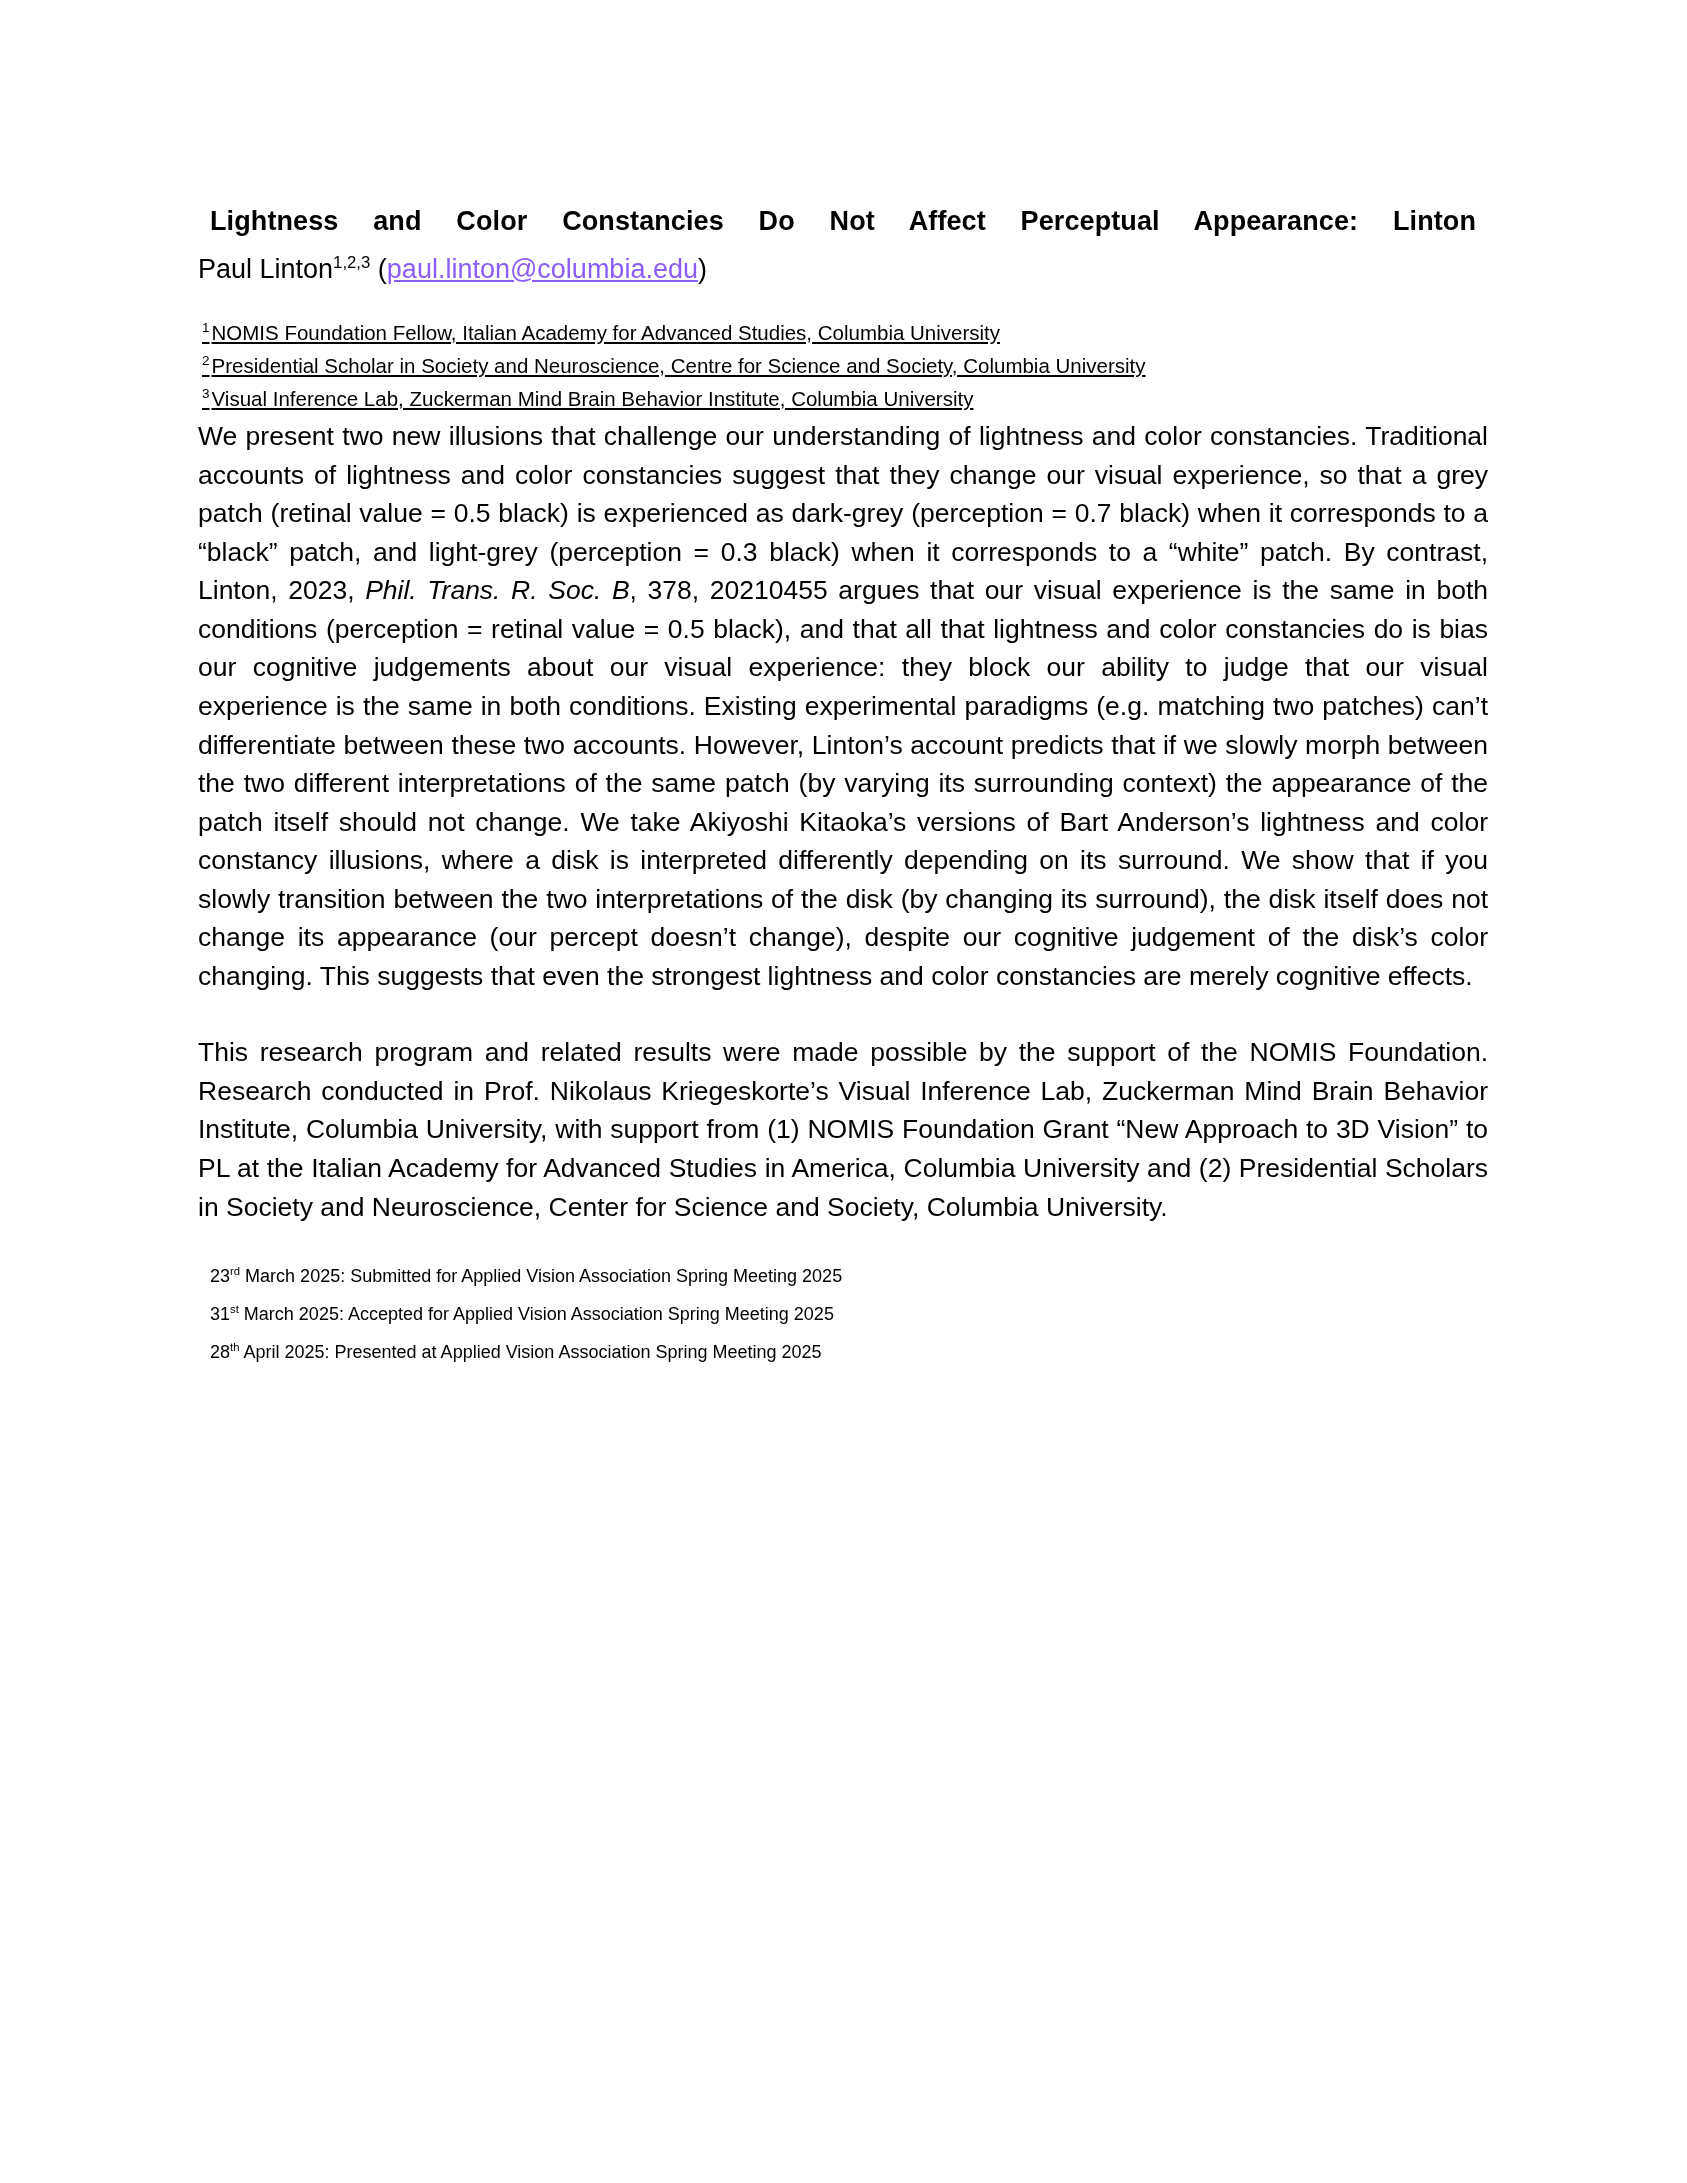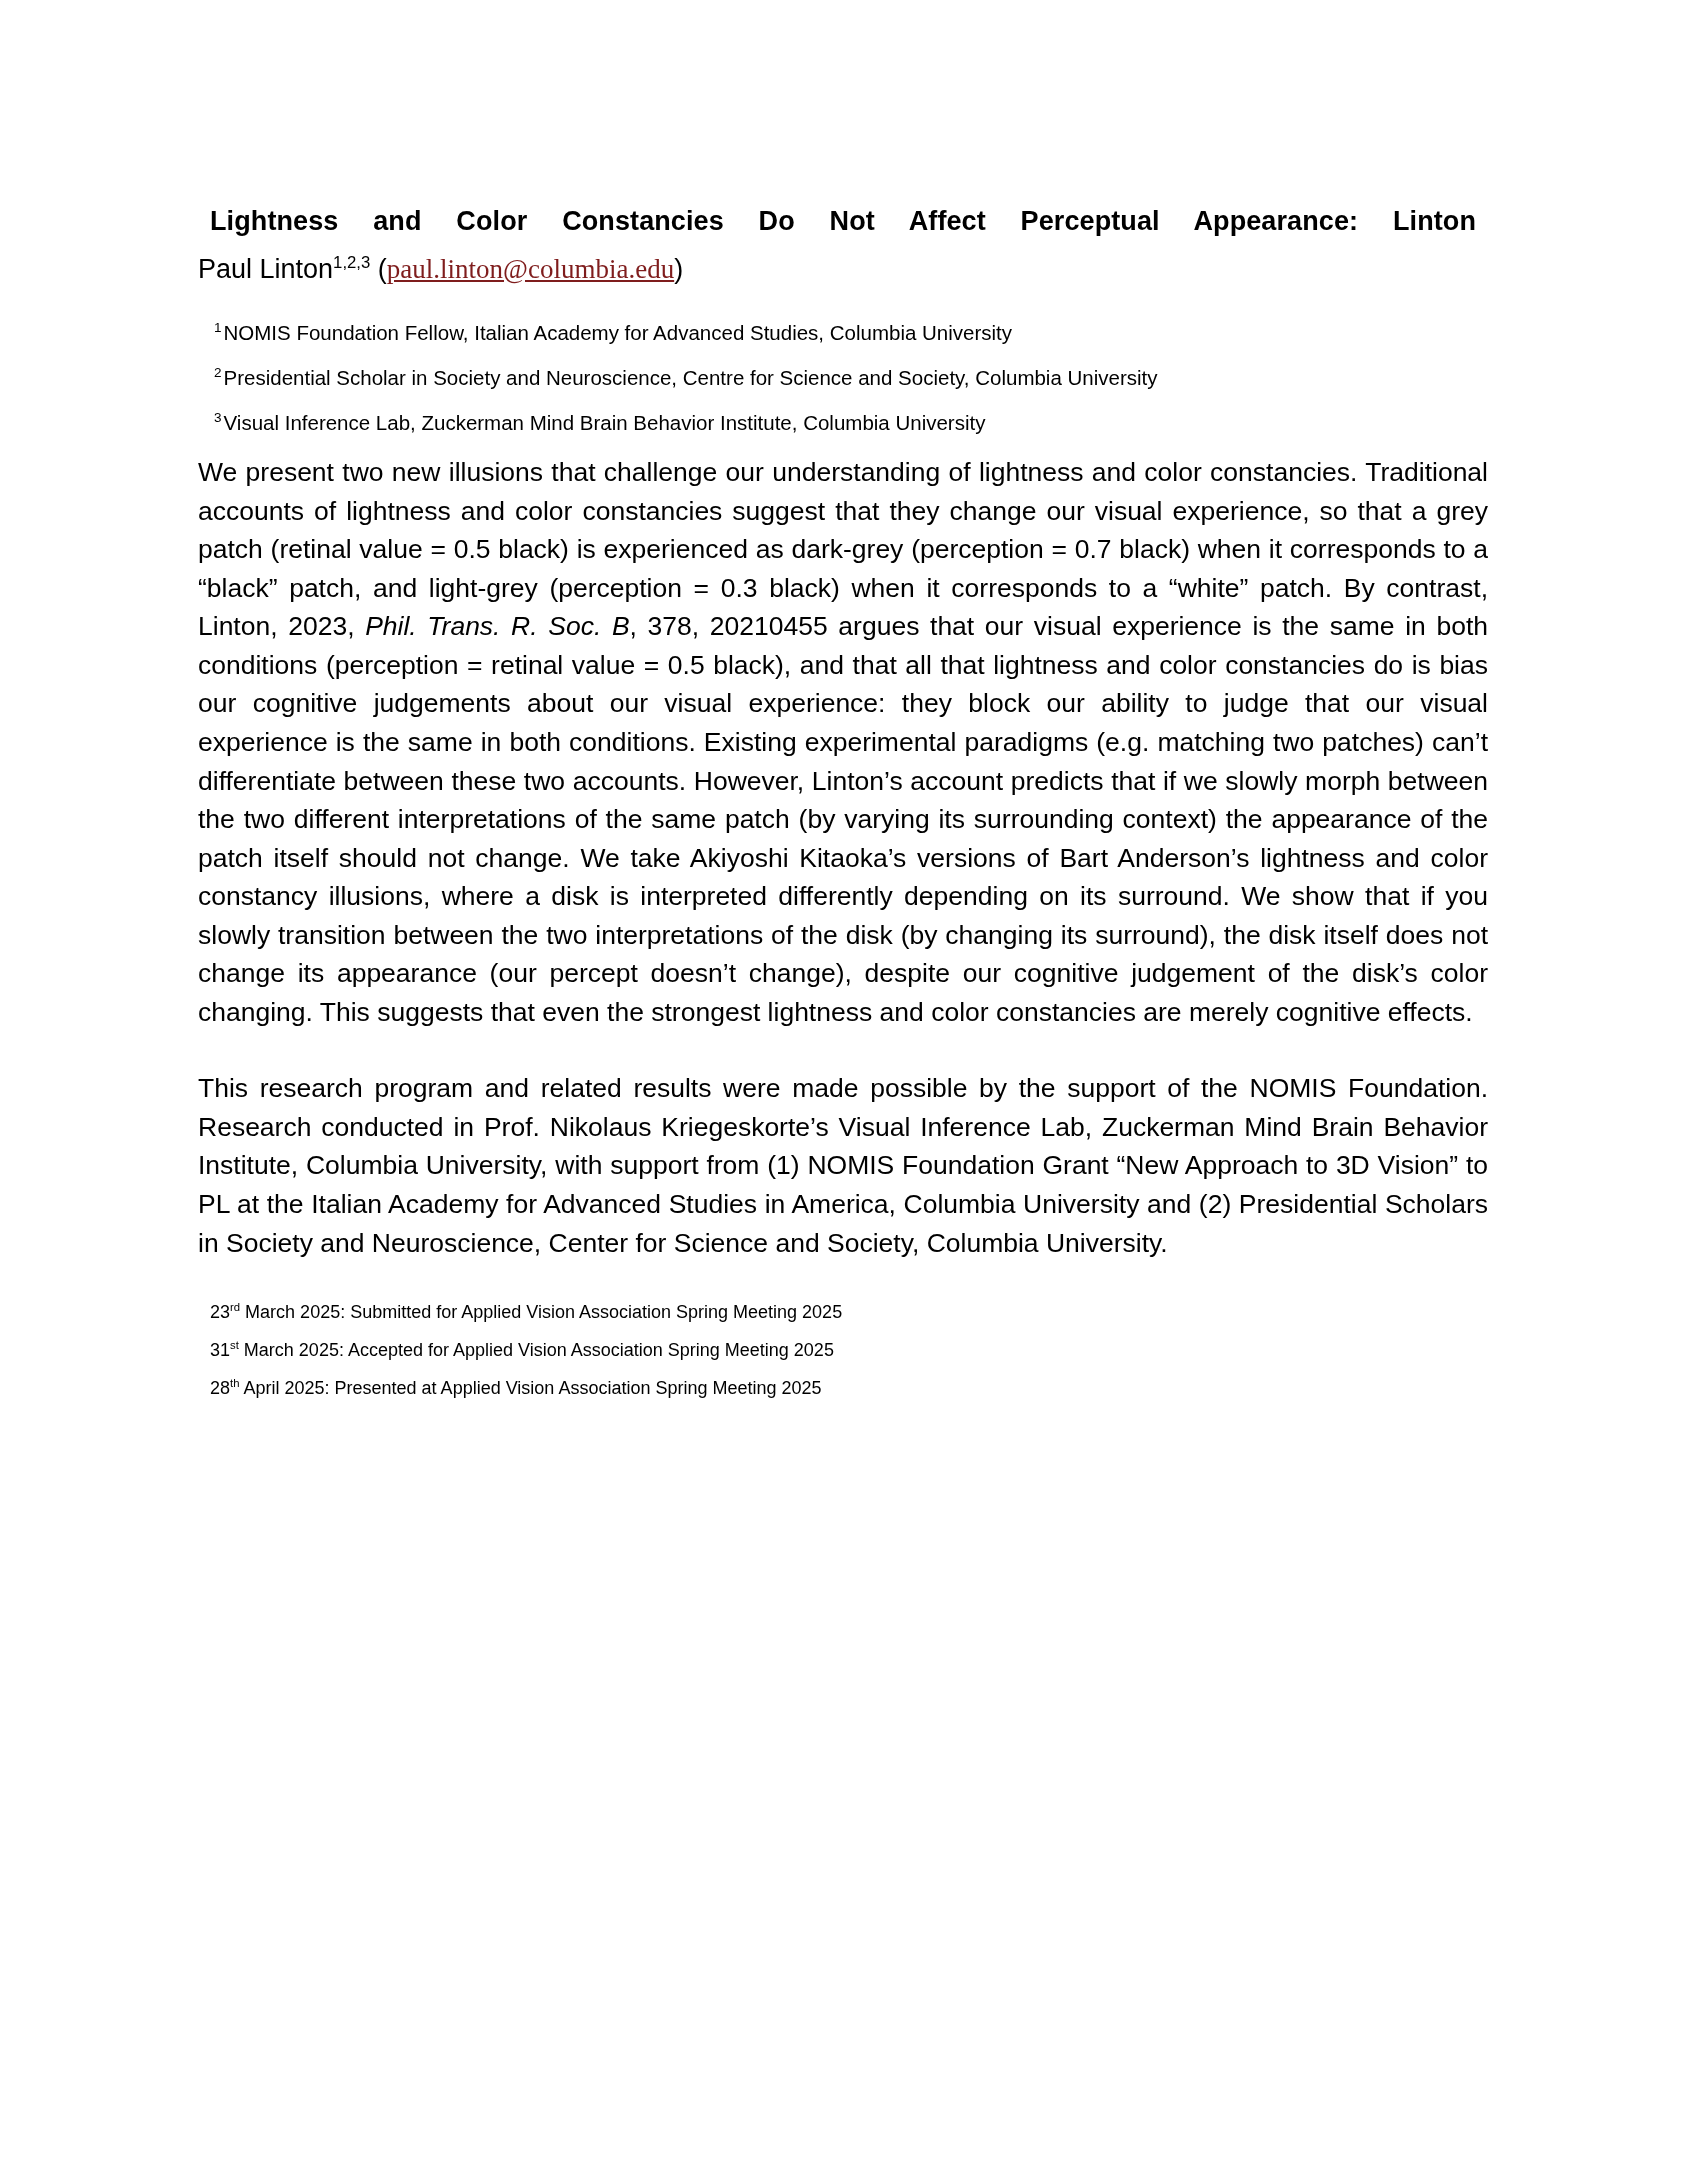--- a/index.html
+++ b/index.html
@@ -53,35 +53,35 @@
     line-height: 1.33;
     margin: 0;
     white-space: nowrap;
   }
   sup {
     font-size: 0.62em;
     vertical-align: super;
     line-height: 0;
   }
   .email-link {
-    color: #7f1d1d;
+    color: #8b5cf6;
     text-decoration: underline;
     text-underline-offset: 2px;
-    font-family: Liberation Serif, serif;
   }
 
   
   .affiliations {
     margin-top: 30px;
   }
   .affiliation {
     font-size: 20.5px;
     line-height: 1.42;
-    margin: 16px;
+    margin: 4px;
     white-space: nowrap;
+    text-decoration: underline;
   }
   .affiliation sup {
     font-size: 0.66em;
     margin-right: 2px;
   }
 
   
   .abstract-block {
   }
   p.body-par {

